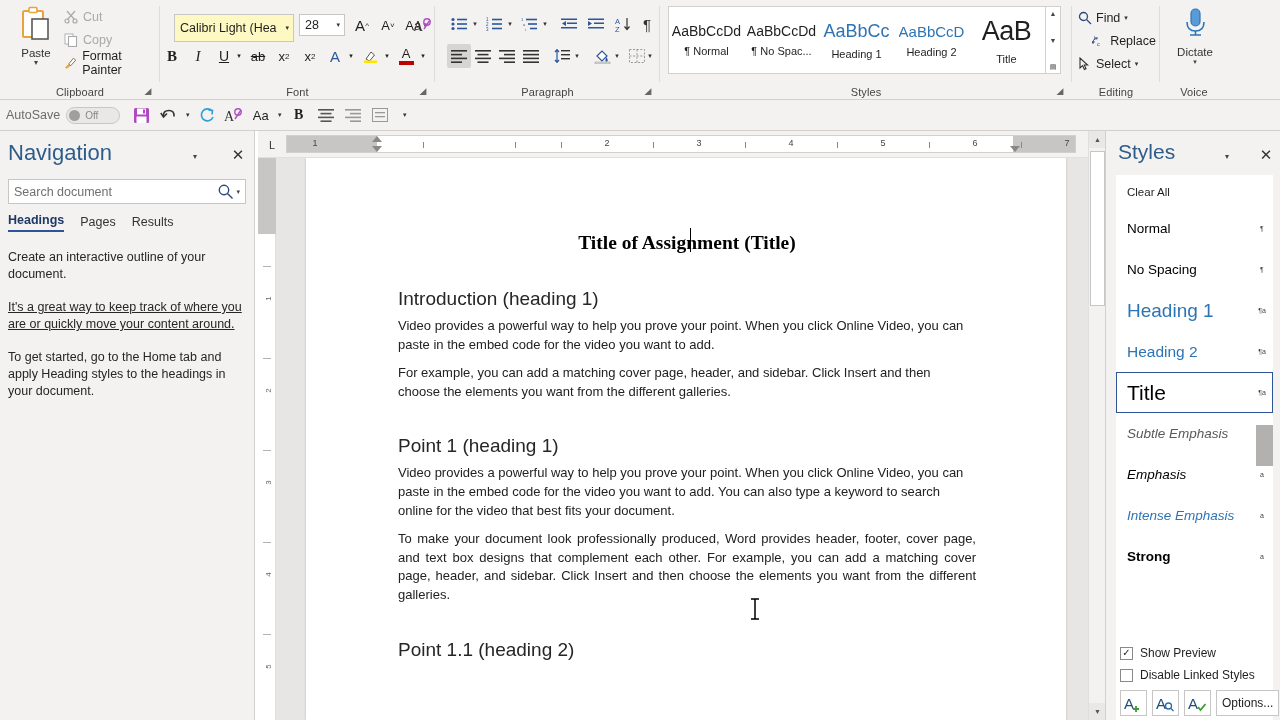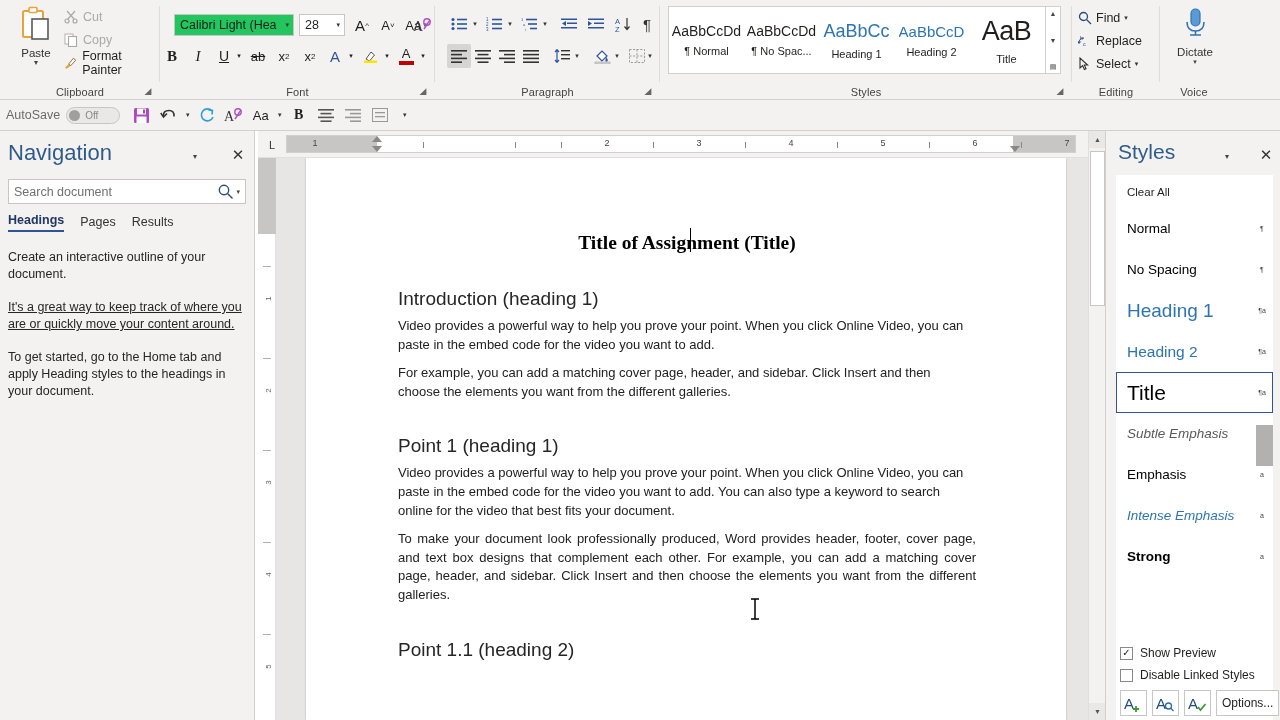--- a/index.html
+++ b/index.html
@@ -38,22 +38,22 @@
   .paste-caret { font-size: 8px; color: #444; line-height: 7px; }
   .cb-item {
     position: absolute; left: 64px; height: 22px; display: flex;
     align-items: center; gap: 5px; font-size: 12.5px; color: #a9a9a9; cursor: pointer;
   }
   .cb-item.enabled { color: #201f1e; }
 
   
   #g-font { left: 160px; width: 275px; }
   #font-name-box {
-    position: absolute; left: 14px; top: 14px; width: 120px; height: 22px;
-    background: #22c55e; border: 1px solid #c8c6c4; display: flex; align-items: center;
+    position: absolute; left: 14px; top: 14px; width: 120px; height: 28px;
+    background: #fef9c3; border: 1px solid #c8c6c4; display: flex; align-items: center;
     padding: 0 2px 0 5px; cursor: text;
   }
   #font-name-val {
     font-size: 12.5px; color: #201f1e; white-space: nowrap; overflow: hidden;
     flex: 1; text-overflow: clip;
   }
   #font-size-box {
     position: absolute; left: 139px; top: 14px; width: 46px; height: 22px;
     background: #fff; border: 1px solid #c8c6c4; display: flex; align-items: center;
     padding: 0 2px 0 5px; cursor: text;
@@ -582,21 +582,21 @@
 
   <div class="rgroup" id="g-edit">
     <div class="ed-item" style="top:6px;">
       <svg width="14" height="14" viewBox="0 0 14 14">
         <circle cx="5.5" cy="5.5" r="4" fill="none" stroke="#2b4a7a" stroke-width="1.3"></circle>
         <path d="M8.5 8.5 L13 13" stroke="#2b4a7a" stroke-width="1.3"></path>
       </svg>
       <span>Find</span>
       <span style="font-size:7px;color:#333;">▾</span>
     </div>
-    <div class="ed-item" style="top:29px;">
+    <div class="ed-item" style="top:29px;justify-content:flex-end;">
       <svg width="14" height="14" viewBox="0 0 14 14">
         <text x="2" y="6" font-size="5.5" fill="#2b4a7a" font-family="Liberation Sans, sans-serif">b</text>
         <text x="5" y="12" font-size="5.5" fill="#2b4a7a" font-family="Liberation Sans, sans-serif">c</text>
         <path d="M1 9 Q1 4 6 4" stroke="#2b4a7a" stroke-width="1" fill="none"></path>
         <path d="M0 7 L1 9.5 L2.6 7.5" stroke="#2b4a7a" stroke-width="1" fill="none"></path>
       </svg>
       <span>Replace</span>
     </div>
     <div class="ed-item" style="top:52px;">
       <svg width="14" height="14" viewBox="0 0 14 14">
@@ -809,21 +809,21 @@
     </div>
     <div class="sp-item selected">
       <span class="sp-name" style="font-size:21px;color:#000;">Title</span>
       <span class="sp-mark">¶a</span>
     </div>
     <div class="sp-item">
       <span class="sp-name" style="font-size:13.5px;color:#595959;font-style:italic;">Subtle Emphasis</span>
       <span class="sp-mark">a</span>
     </div>
     <div class="sp-item">
-      <span class="sp-name" style="font-size:13.5px;color:#000;">Emphasis</span>
+      <span class="sp-name" style="font-size:13.5px;color:#000;font-style:italic;">Emphasis</span>
       <span class="sp-mark">a</span>
     </div>
     <div class="sp-item">
       <span class="sp-name" style="font-size:13.5px;color:#2e74b5;font-style:italic;">Intense Emphasis</span>
       <span class="sp-mark">a</span>
     </div>
     <div class="sp-item">
       <span class="sp-name" style="font-size:13.5px;color:#000;font-weight:bold;">Strong</span>
       <span class="sp-mark">a</span>
     </div>

